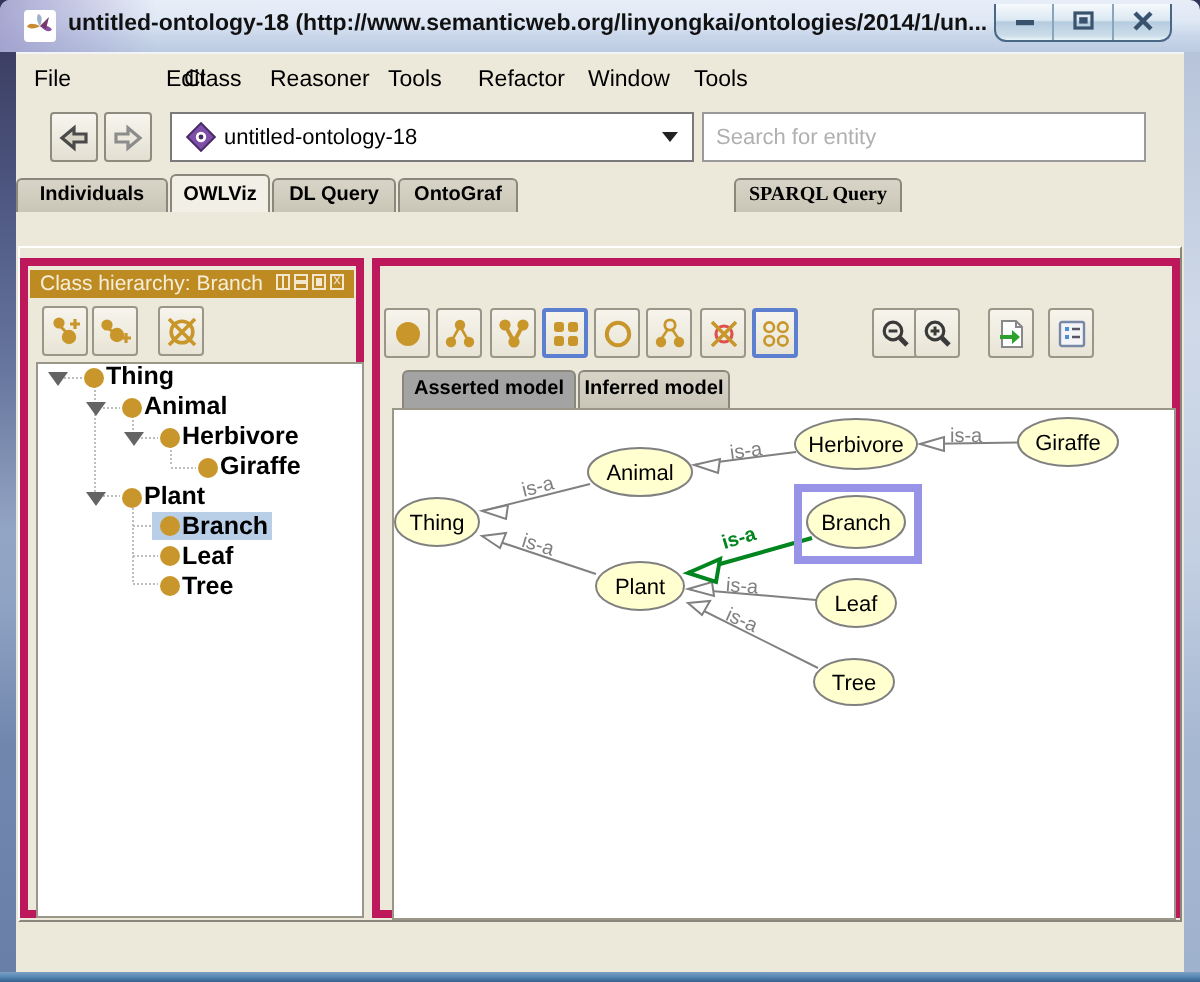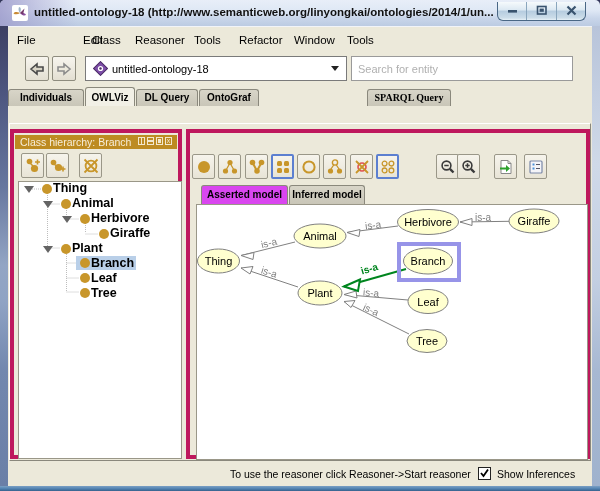--- a/index.html
+++ b/index.html
@@ -53,21 +53,21 @@
 .btn svg { position:absolute; left:50%; top:50%; transform:translate(-50%,-50%); }
 
 #treebox { position:absolute; left:4px; top:48px; width:164px; height:278px; background:#fff; border:1px solid #9a9788; overflow:hidden; }
 .trow { position:absolute; font-size:12.5px; font-weight:bold; color:#000; white-space:nowrap; }
 .tsel { position:absolute; background:#b9cfe8; }
 .tri { position:absolute; width:0; height:0; border-left:5px solid transparent; border-right:5px solid transparent; border-top:7px solid #646464; }
 .cls { position:absolute; width:10px; height:10px; border-radius:50%; background:#c8962a; }
 
 #subtabs { position:absolute; left:6px; top:52px; height:19px; }
 .stab { position:absolute; height:19px; background:linear-gradient(#d8d5c8,#c9c6b8); border:1px solid #8a887c; border-bottom:none; border-radius:3px 3px 0 0; font-size:10px; font-weight:bold; text-align:center; white-space:nowrap; overflow:hidden; }
-.stab.sel { background:#d946ef; }
+.stab.sel { background:#a3a3a3; }
 #graphbox { position:absolute; left:6px; top:71px; width:392px; height:256px; background:#fff; border:1px solid #9a9788; }
 
 #statusbar { position:absolute; left:0; top:436px; width:584px; height:24px; font-size:10.5px; }
 </style>
 </head>
 <body>
 <div id="win">
   <div id="titlebar">
     <div id="appicon">
       <svg width="16" height="16" viewBox="0 0 16 16">
@@ -379,23 +379,14 @@
             <text x="337" y="22">Giraffe</text>
             <text x="231" y="62">Branch</text>
             <text x="123" y="94">Plant</text>
             <text x="231" y="102.5">Leaf</text>
             <text x="230" y="142">Tree</text>
           </g>
         </svg>
       </div>
     </div>
 
-    <div id="statusbar">
-      <span style="position:absolute; left:222px; top:5px;">To use the reasoner click Reasoner-&gt;Start reasoner</span>
-      <div style="position:absolute; left:470px; top:4px; width:13px; height:13px; background:#fff; border:1px solid #222;">
-        <svg width="11" height="11" viewBox="0 0 11 11" style="position:absolute;left:0;top:0;">
-            <path d="M2 5 L4.5 8 L9 1.5" stroke="#000" stroke-width="1.8" fill="none"></path>
-          </svg>
-      </div>
-      <span style="position:absolute; left:489px; top:5px;">Show Inferences</span>
-    </div>
   </div>
 </div>
 
 </body></html>

